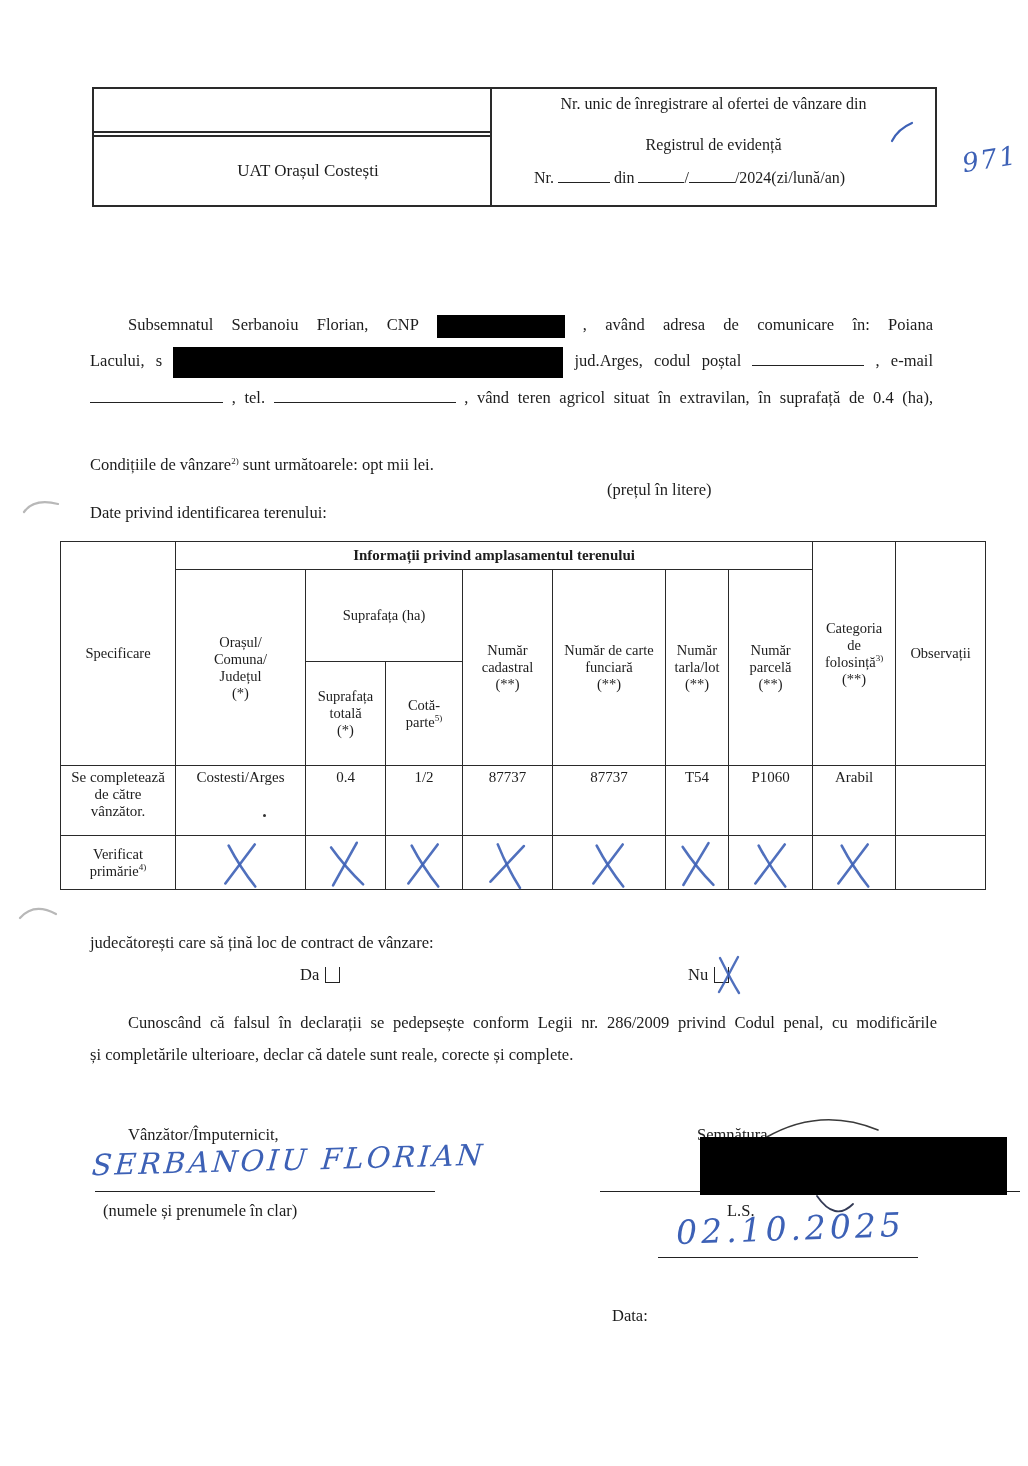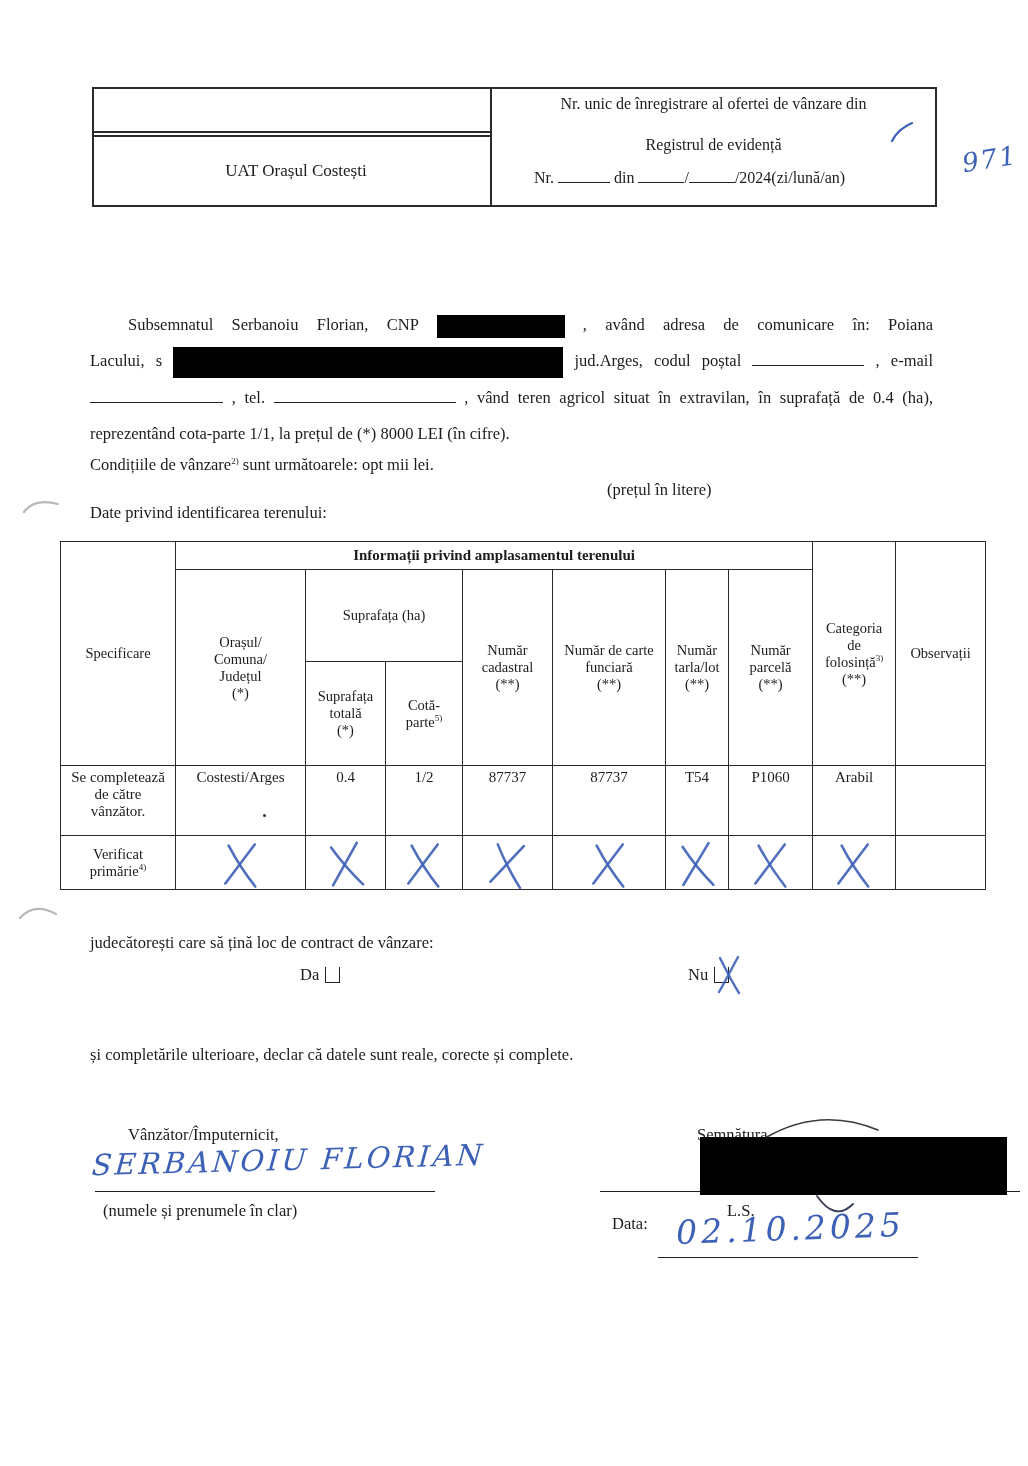--- a/index.html
+++ b/index.html
@@ -8,21 +8,21 @@
   .abs{position:absolute;}
   .pre{white-space:pre-line;}
   .blk{display:block;}
   sup{font-size:9px;vertical-align:super;line-height:0;}
 
   
   .hdr{left:92px;top:87px;width:841px;height:116px;border:2px solid #2a2a2a;}
   .hdr-left{position:absolute;left:0;top:0;width:398px;height:100%;border-right:2px solid #2a2a2a;box-sizing:border-box;}
   .hdr-row1{position:absolute;left:0;top:0;width:100%;height:42px;display:flex;align-items:center;justify-content:center;font-size:17px;}
   .hdr-div{position:absolute;left:0;top:42px;width:100%;height:6px;border-top:2px solid #2a2a2a;border-bottom:2px solid #2a2a2a;box-sizing:border-box;}
-  .hdr-row2{position:absolute;left:4px;top:48px;width:100%;height:68px;display:flex;align-items:center;justify-content:center;font-size:17px;}
+  .hdr-row2{position:absolute;left:16px;top:48px;width:100%;height:68px;display:flex;align-items:center;justify-content:center;font-size:17px;}
   .hdr-right{position:absolute;left:398px;top:0;width:443px;height:100%;}
   .hdr-r1{position:absolute;left:0;top:6px;width:100%;text-align:center;font-size:16px;}
   .hdr-r2{position:absolute;left:0;top:47px;width:100%;text-align:center;font-size:16px;}
   .hdr-r3{position:absolute;left:42px;top:78px;font-size:16px;white-space:nowrap;}
   .uline{display:inline-block;border-bottom:1.5px solid #222;height:15px;vertical-align:baseline;}
 
   
   .pen{color:#3d61b6;font-style:italic;font-family:"DejaVu Serif",serif;position:absolute;line-height:1;}
   .pen-nr{left:470px;top:57px;font-size:26px;transform:rotate(-9deg);letter-spacing:2px;}
 
@@ -105,21 +105,20 @@
     <span>Subsemnatul  Serbanoiu Florian, CNP</span>
     <span class="redact" style="width:128px;height:23px;"></span>
     <span>, având adresa de comunicare în: Poiana</span>
   </div>
   <div class="abs bodyline just" style="left:90px;top:385px;width:843px;">
     <span class="uline" style="width:133px;"></span>
     <span>, tel.</span>
     <span class="uline" style="width:182px;"></span>
     <span>, vând teren agricol situat în extravilan, în suprafață de 0.4 (ha),</span>
   </div>
-  <div class="abs bodyline" style="left:90px;top:421px;">reprezentând cota-parte 1/1, la prețul de (*) 8000 LEI (în cifre).</div>
   <div class="abs bodyline" style="left:90px;top:452px;">
     <span>Condițiile de vânzare</span><sup>2)</sup><span> sunt următoarele: opt mii lei.</span>
   </div>
   <div class="abs bodyline" style="left:607px;top:477px;">(prețul în litere)</div>
   <div class="abs bodyline" style="left:90px;top:500px;">Date privind identificarea terenului:</div>
 
   <table class="land">
     <colgroup>
       <col style="width:115px">
         <col style="width:130px">
@@ -251,35 +250,36 @@
   </div>
   <div class="abs bodyline" style="left:688px;top:962px;">
     <span>Nu</span><span class="nu-wrap"><span class="cbx"></span>
       <svg class="nu-x" width="26" height="42" viewBox="0 0 26 42" style="display: block;">
           <path d="M4 4 C10 16, 16 28, 23 39"></path>
           <path d="M22 3 C16 14, 10 26, 3 38"></path>
         </svg>
     </span>
   </div>
 
+  <div class="abs bodyline just" style="left:128px;top:1010px;width:809px;">Cunoscând că falsul în declarații se pedepsește conform Legii nr. 286/2009 privind Codul penal, cu modificările</div>
   <div class="abs bodyline" style="left:90px;top:1042px;">și completările ulterioare, declar că datele sunt reale, corecte și complete.</div>
 
   <div class="abs bodyline" style="left:128px;top:1122px;">Vânzător/Împuternicit,</div>
   <span class="pen pen-name">SERBANOIU FLORIAN</span>
   <div class="hline" style="left:95px;top:1191px;width:340px;"></div>
   <div class="abs bodyline" style="left:103px;top:1198px;">(numele și prenumele în clar)</div>
 
   <div class="abs bodyline" style="left:697px;top:1122px;">Semnătura</div>
   <svg class="abs stroke" style="left:760px;top:1112px;" width="125" height="32" viewBox="0 0 125 32">
       <path d="M5 26 Q60 -6 118 18" stroke="#3a3a3a" stroke-width="1.6"></path>
     </svg>
   <div class="hline" style="left:600px;top:1191px;width:420px;"></div>
   <div class="abs redact" style="left:700px;top:1137px;width:307px;height:58px;"></div>
   <svg class="abs stroke" style="left:815px;top:1194px;" width="42" height="30" viewBox="0 0 42 30">
       <path d="M2 2 Q20 28 38 10" stroke="#333a55" stroke-width="1.8"></path>
     </svg>
   <div class="abs bodyline" style="left:727px;top:1198px;">L.S.</div>
 
-  <div class="abs bodyline" style="left:612px;top:1211px;">Data:</div>
+  <div class="abs bodyline" style="left:612px;top:1303px;">Data:</div>
   <span class="pen pen-date">02.10.2025</span>
   <div class="hline" style="left:658px;top:1257px;width:260px;"></div>
 
 </div>
 
 </body></html>

